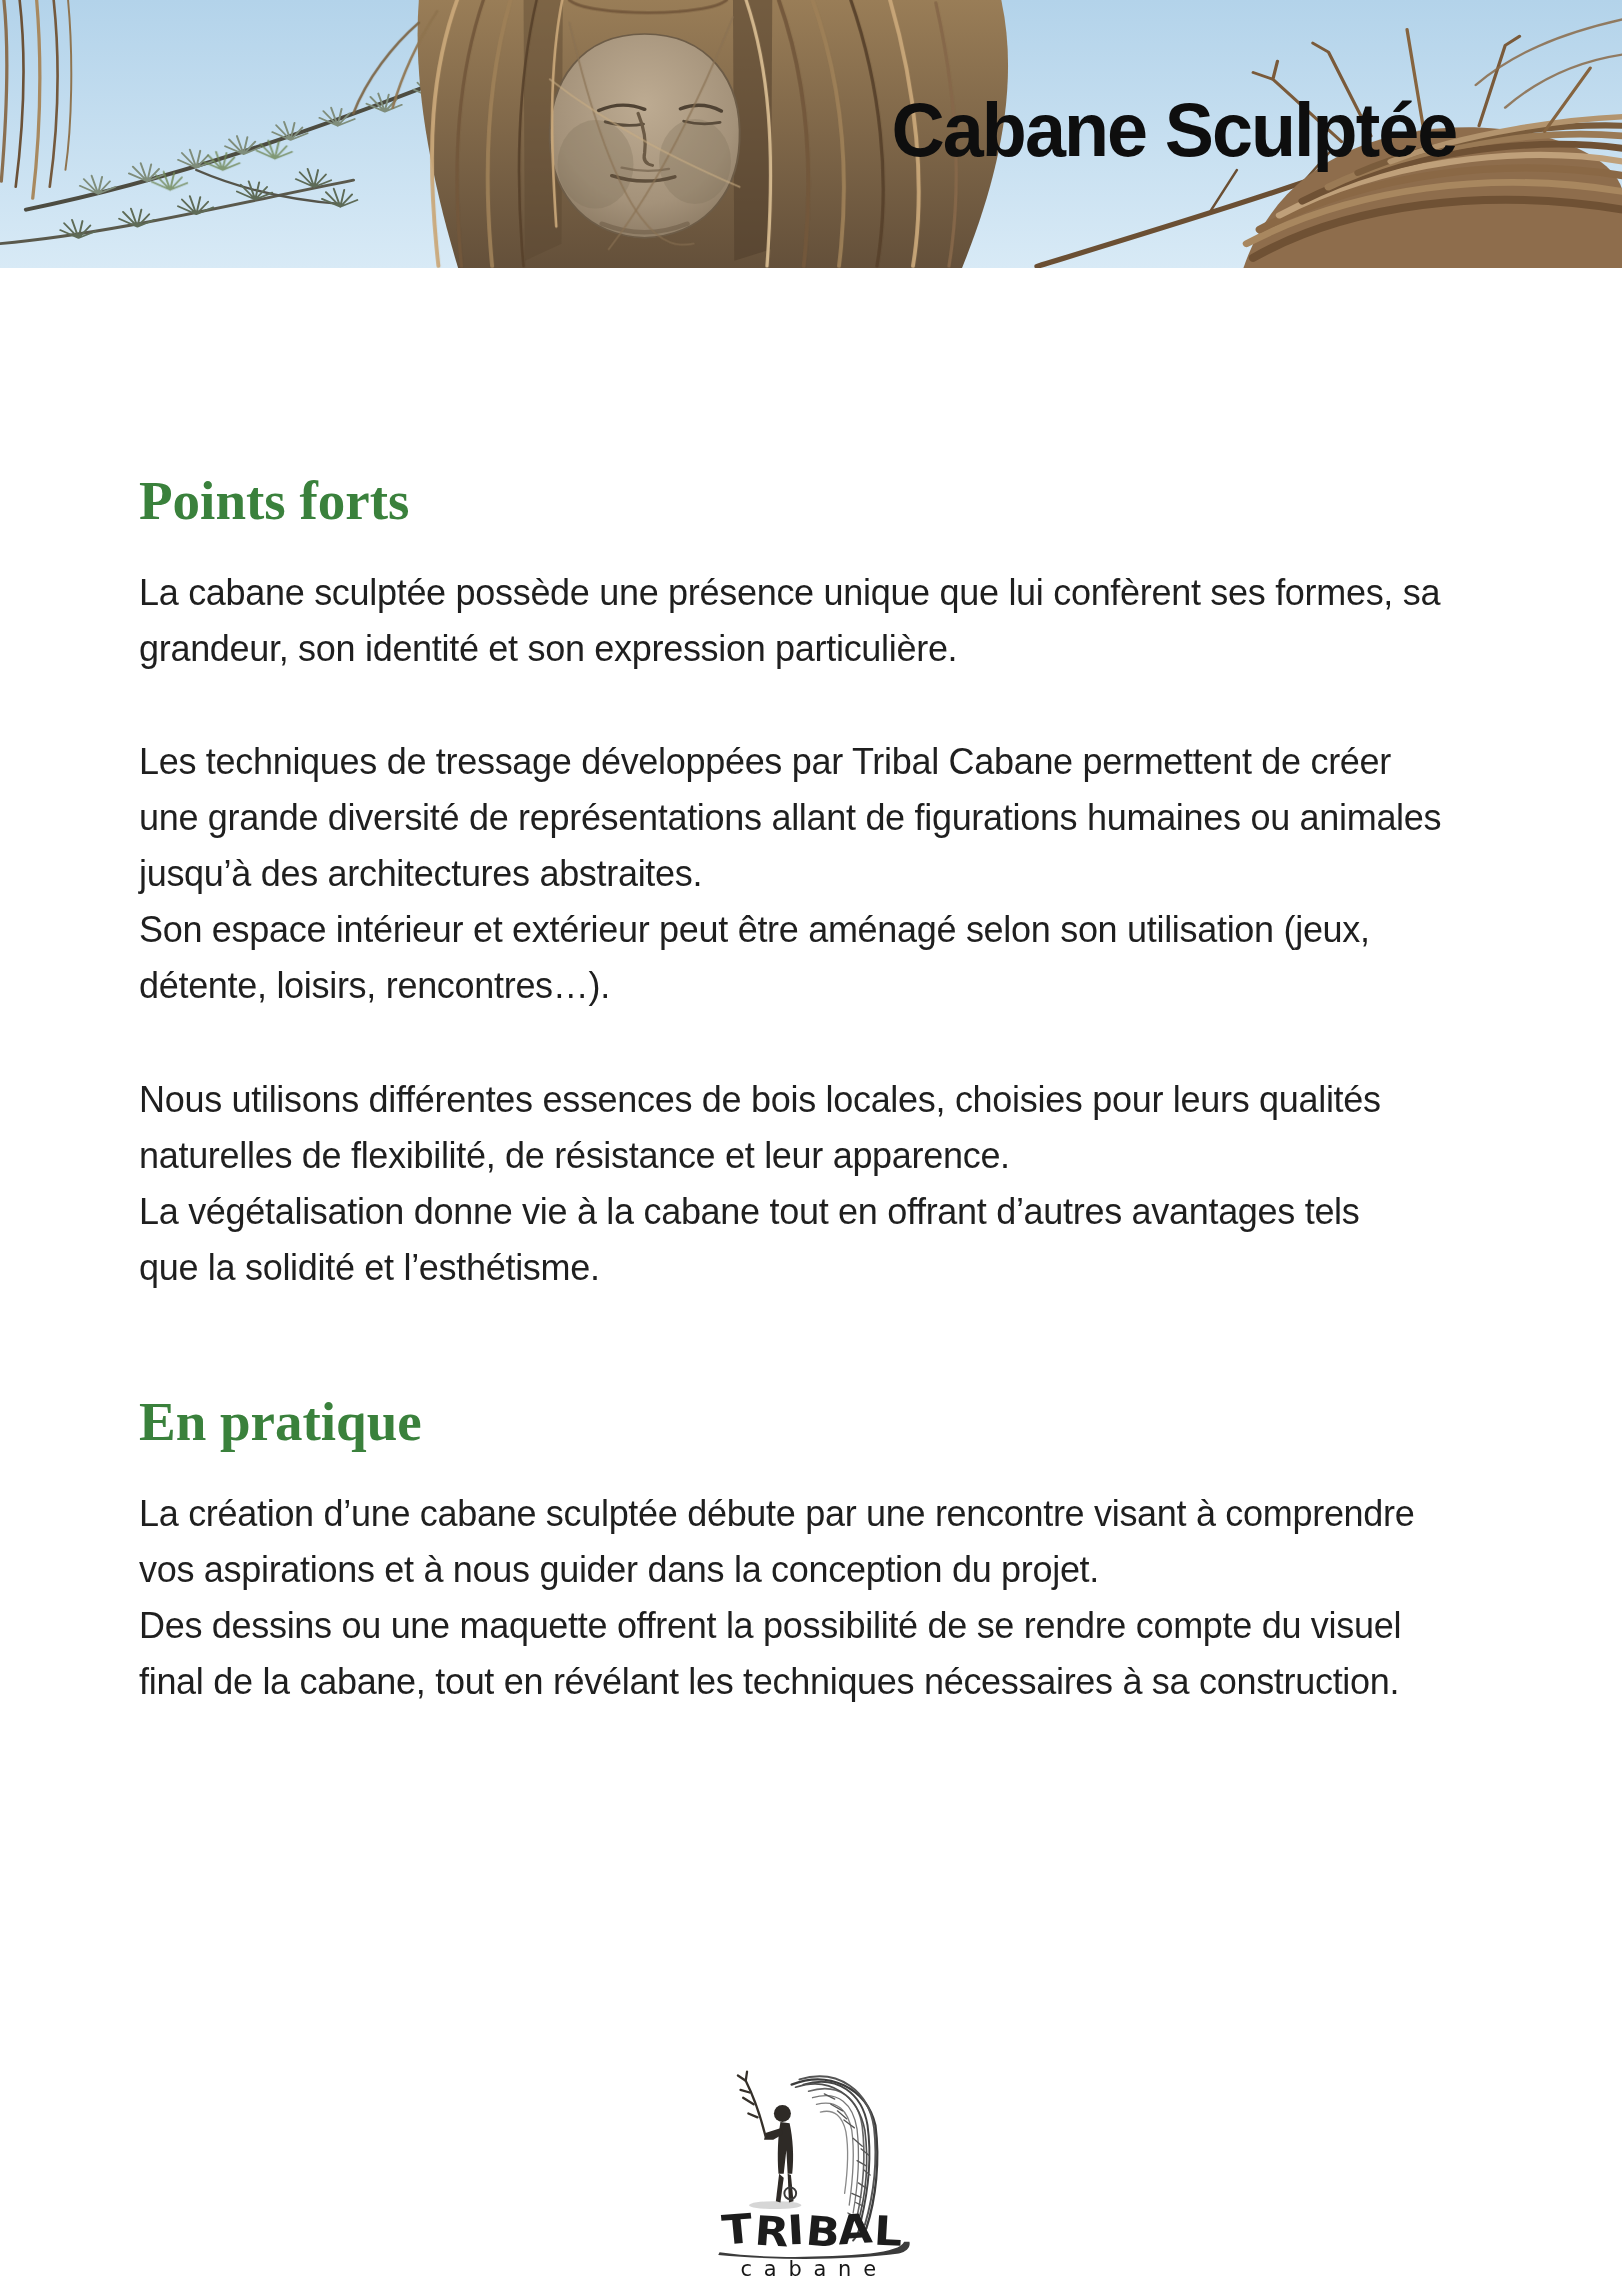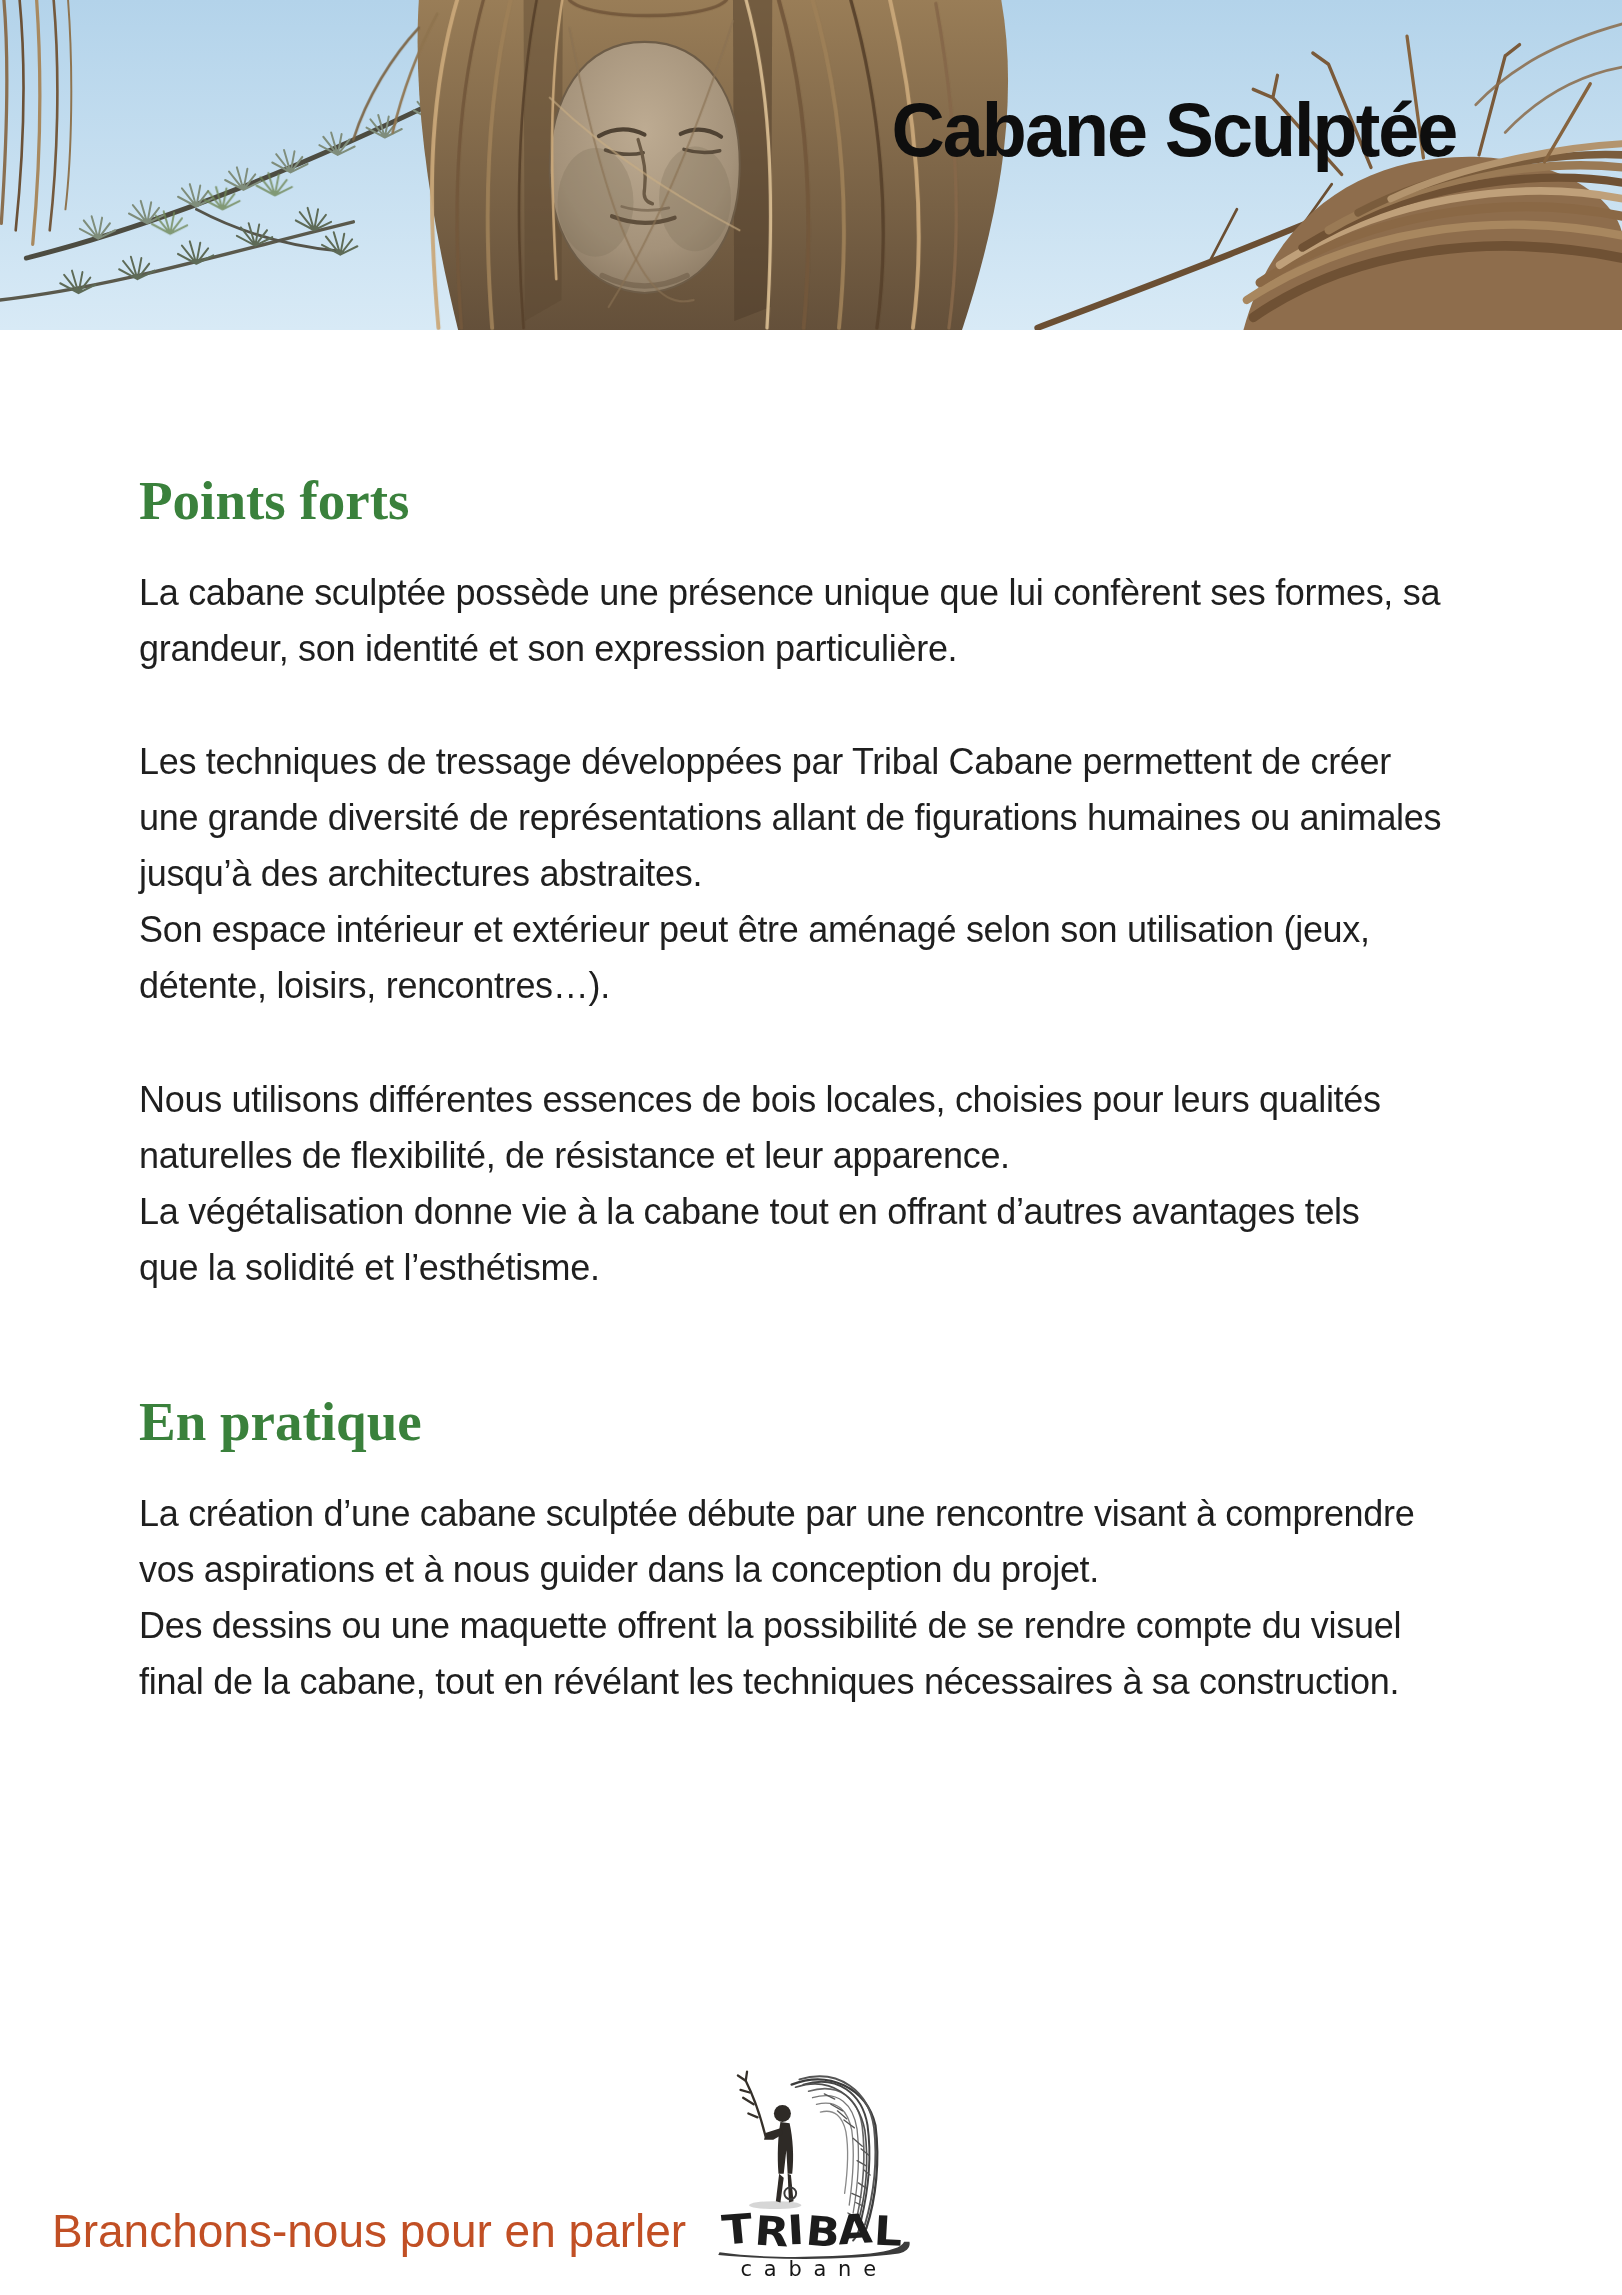--- a/index.html
+++ b/index.html
@@ -1,21 +1,21 @@
 <!DOCTYPE html>
 <html lang="fr" style="--accent-green: #3a813c; --accent-orange: #c14f24; --body-text: #1f1f1f; --sky-top: #b3d3ea; --sky-bottom: #d8eaf6;font-size:10.5px"><head>
 <meta charset="utf-8">
 <style>
   html,body{margin:0;padding:0;background:#ffffff;}
   .page{
     position:relative;width:1623px;height:2295px;background:#fff;overflow:hidden;
     font-family:"Liberation Sans",sans-serif;color:var(--body-text,#1f1f1f);
   }
   
-  .hero{position:absolute;top:0;left:0;width:1623px;height:330px;}
+  .hero{position:absolute;top:0;left:0;width:1623px;height:268px;}
   .hero svg{display:block;width:100%;height:100%;}
   .hero-title{
     position:absolute;top:86px;right:167px;
     font-size:76px;font-weight:700;letter-spacing:-2px;color:#0e0e0e;
     transform:scaleX(.97);transform-origin:right center;white-space:nowrap;
   }
   
   .sec-heading{
     position:absolute;left:139px;margin:0;
     font-family:Liberation Serif, serif;font-weight:700;
@@ -193,21 +193,20 @@
 naturelles de flexibilité, de résistance et leur apparence.
 La végétalisation donne vie à la cabane tout en offrant d’autres avantages tels
 que la solidité et l’esthétisme.</p>
 
   <h2 class="sec-heading" id="h-pratique">En pratique</h2>
   <p class="para" id="p4">La création d’une cabane sculptée débute par une rencontre visant à comprendre
 vos aspirations et à nous guider dans la conception du projet.
 Des dessins ou une maquette offrent la possibilité de se rendre compte du visuel
 final de la cabane, tout en révélant les techniques nécessaires à sa construction.</p>
 
-  <div class="tagline">Branchons-nous pour en parler</div>
 
   <div class="logo">
     <svg viewBox="0 0 310 330">
 
       <g fill="none" stroke-linecap="round">
         <path d="M120,30 C176,8 234,34 248,92 C255,146 249,204 234,250" stroke="#3c3c3c" stroke-width="3.5"></path>
         <path d="M132,22 C192,4 238,40 246,96 C251,142 246,196 232,244" stroke="#555" stroke-width="3"></path>
         <path d="M138,30 C190,14 228,44 236,92 C242,136 238,188 226,238" stroke="#444" stroke-width="3"></path>
         <path d="M146,40 C194,26 222,52 228,94 C233,136 230,184 220,232" stroke="#666" stroke-width="2.5"></path>
         <path d="M126,34 C180,16 222,48 232,100 C238,148 233,200 221,242" stroke="#4f4f4f" stroke-width="2.5"></path>

